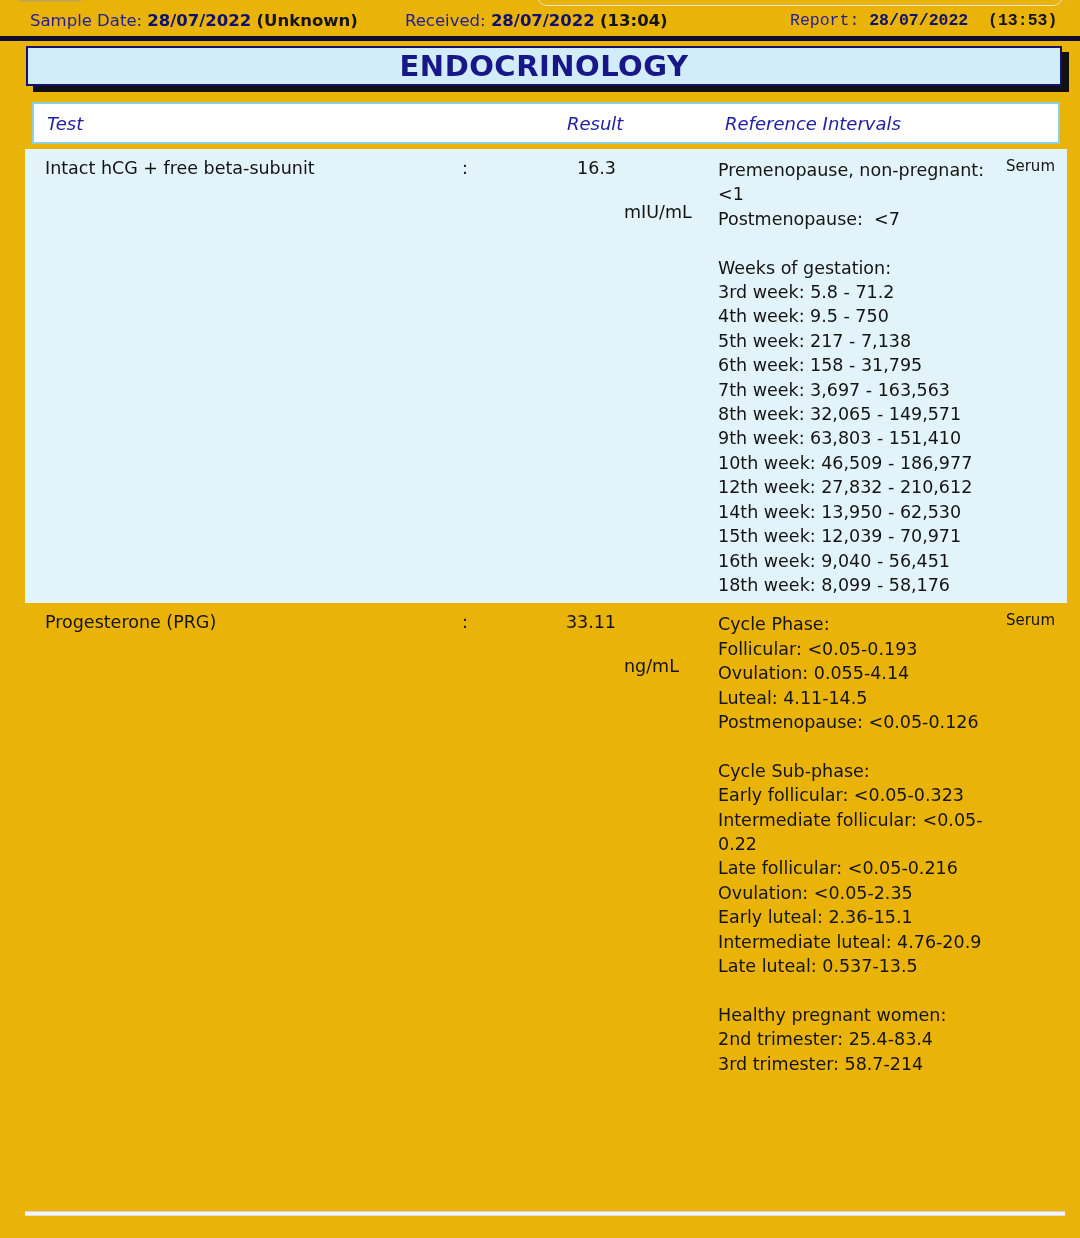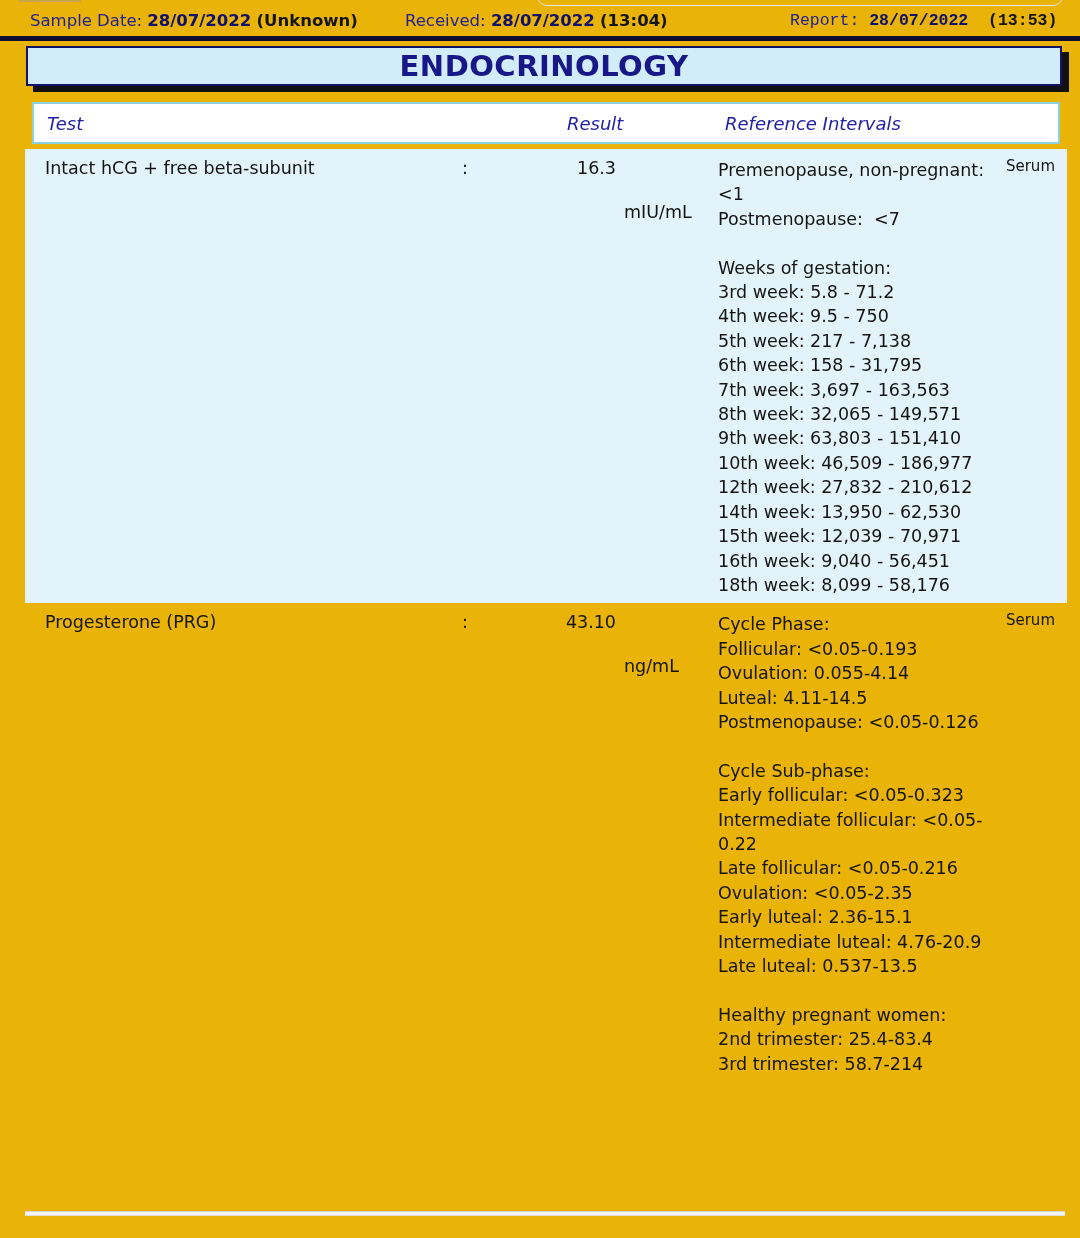--- a/index.html
+++ b/index.html
@@ -192,21 +192,21 @@
           <div class="ref-line">12th week: 27,832 - 210,612</div>
           <div class="ref-line">14th week: 13,950 - 62,530</div>
           <div class="ref-line">15th week: 12,039 - 70,971</div>
           <div class="ref-line">16th week: 9,040 - 56,451</div>
           <div class="ref-line">18th week: 8,099 - 58,176</div>
         </div>
   </div>
       <div class="result-row">
     <span class="test-name">Progesterone (PRG)</span>
     <span class="separator">:</span>
-    <span class="result-val">43.10</span>
+    <span class="result-val">33.11</span>
     <span class="result-unit">ng/mL</span>
     <span class="specimen">Serum</span>
     <div class="ref-col">
           <div class="ref-line">Cycle Phase:</div>
           <div class="ref-line">Follicular: &lt;0.05-0.193</div>
           <div class="ref-line">Ovulation: 0.055-4.14</div>
           <div class="ref-line">Luteal: 4.11-14.5</div>
           <div class="ref-line">Postmenopause: &lt;0.05-0.126</div>
           <div class="ref-line">&nbsp;</div>
           <div class="ref-line">Cycle Sub-phase:</div>

